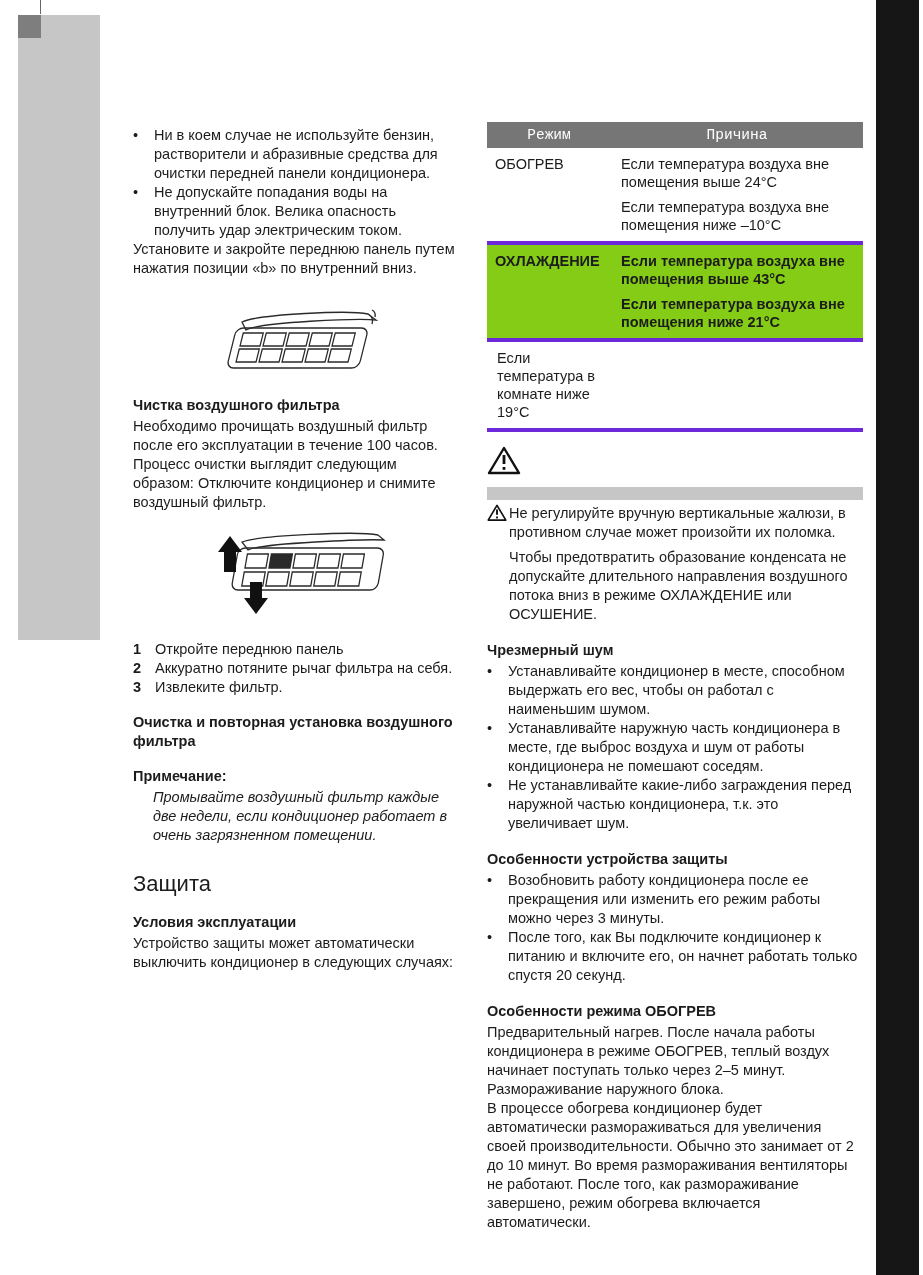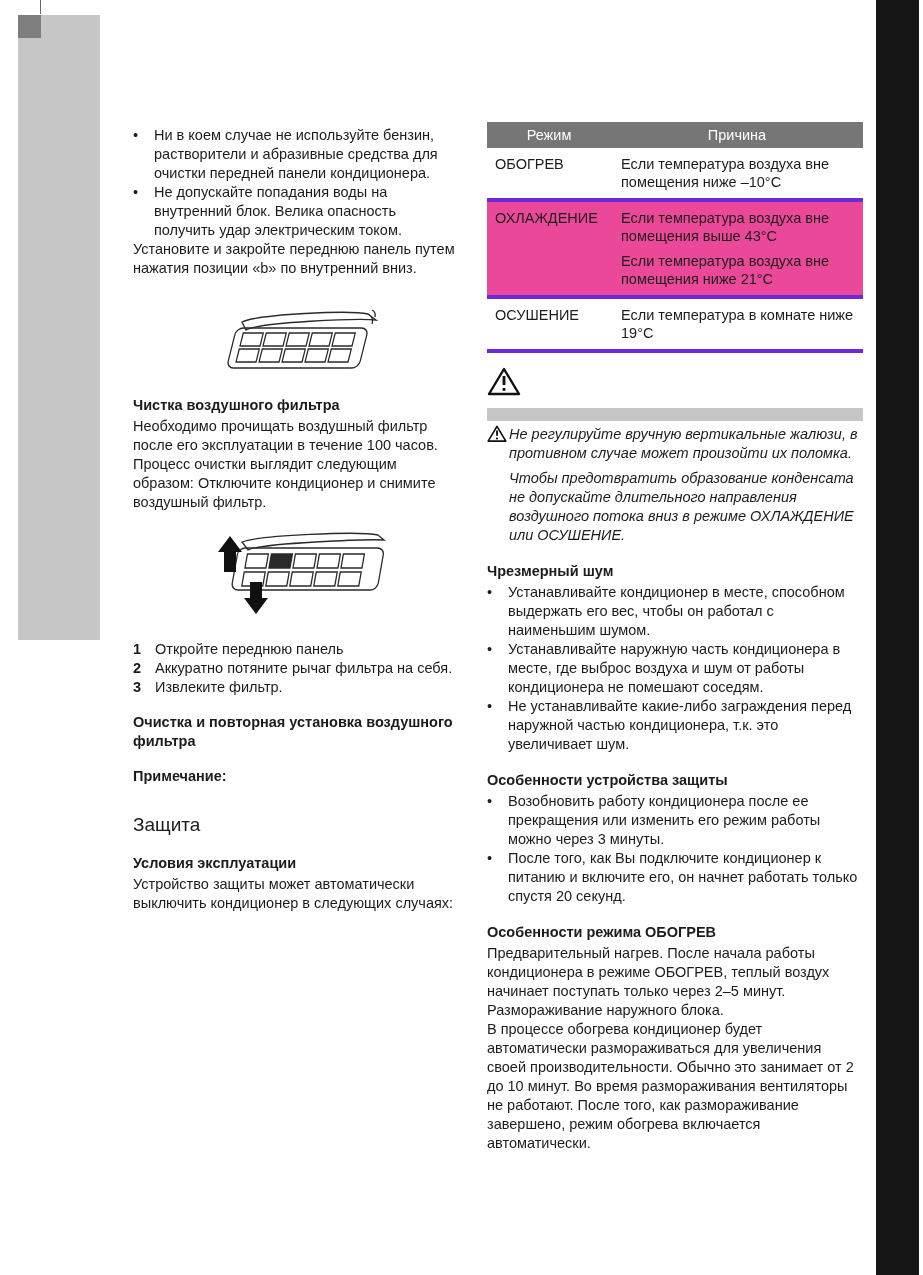--- a/index.html
+++ b/index.html
@@ -14,21 +14,21 @@
   .crop-mark{position:absolute;left:40px;top:0;width:1px;height:14px;background:#666;}
   .edge-bar{position:absolute;right:4px;top:0;width:43px;height:1275px;background:#161616;}
 
   .col-left{position:absolute;left:133px;top:126px;width:323px;}
   .col-right{position:absolute;left:487px;top:122px;width:376px;}
 
   p{margin:0;}
   .para{margin:0 0 0 0;}
   .h-bold{font-weight:bold;margin:16px 0 2px 0;}
   .h-bold.two-line{}
-  .h-large{font-size:19px;font-weight:normal;margin:26px 0 6px 0;line-height:26px;}
+  .h-large{font-size:22px;font-weight:normal;margin:26px 0 6px 0;line-height:26px;}
 
   
   .bullet-row{display:flex;}
   .bullet-marker{width:21px;flex:0 0 21px;}
   .bullet-text{flex:1;}
 
   
   .steps{margin-top:24px;}
   .step-row{display:flex;}
   .step-num{width:22px;flex:0 0 22px;font-weight:bold;}
@@ -36,33 +36,33 @@
   .note-body{font-style:italic;padding-left:20px;}
   .pre-line{white-space:pre-line;}
 
   
   .figure{display:flex;justify-content:center;}
   .figure-1{margin:28px 0 4px 0;}
   .figure-2{margin:16px 0 0 0;}
 
   
   .mode-table{width:100%;line-height:18px;margin-bottom:2px;}
-  .t-head{display:grid;grid-template-columns:124px 1fr;background:#767676;color:#ffffff;}
+  .t-head{display:grid;grid-template-columns:124px 1fr;background:#767676;color:#ffffff;font-family:Liberation Mono, monospace;}
   .t-head-cell{text-align:center;padding:4px 4px;}
   .t-row{display:grid;grid-template-columns:124px 1fr;border-bottom:4px solid #6d28d9;}
-  .t-row.shaded{background:#ec4899;}
+  .t-row.shaded{background:#84cc16;font-weight:bold;}
   .t-mode{padding:7px 4px 7px 8px;}
   .t-reasons{padding:7px 6px 7px 10px;}
   .t-reasons p{margin:0 0 7px 0;}
   .t-reasons p:last-child{margin-bottom:0;}
 
   
   .warn-tri-big{margin-top:14px;}
   .gray-band{margin-top:6px;height:13px;background:#c6c6c6;width:100%;}
-  .warning-block{position:relative;margin-top:4px;font-style:italic;}
+  .warning-block{position:relative;margin-top:4px;}
   .warning-block .warn-tri-small{position:absolute;left:0;top:0;}
   .warning-block p{padding-left:22px;margin-bottom:6px;}
   .warning-block p:last-child{margin-bottom:17px;}
 
   .r-bullets{margin-top:2px;}
   .r-heading{font-weight:bold;margin:17px 0 2px 0;}
 </style>
 </head>
 <body>
 
@@ -148,50 +148,51 @@
       </div>
       <div class="step-row">
         <span class="step-num">3</span>
         <span>Извлеките фильтр.</span>
       </div>
     </div>
 
     <div class="h-bold two-line">Очистка и повторная установка воздушного фильтра</div>
 
     <div class="h-bold">Примечание:</div>
+    <p class="note-body">Промывайте воздушный фильтр каждые две недели, если кондиционер работает в очень загрязненном помещении.</p>
 
     <div class="h-large">Защита</div>
 
     <div class="h-bold two-line">Условия эксплуатации</div>
     <p class="para">Устройство защиты может автоматически выключить кондиционер в следующих случаях:</p>
 
   </div>
 
   <div class="col-right">
 
     <div class="mode-table">
       <div class="t-head">
         <div class="t-head-cell">Режим</div>
         <div class="t-head-cell">Причина</div>
       </div>
       <div class="t-row">
         <div class="t-mode">ОБОГРЕВ</div>
         <div class="t-reasons">
+          <p>Если температура воздуха вне помещения выше 24°С</p>
           <p>Если температура воздуха вне помещения ниже –10°С</p>
         </div>
       </div>
       <div class="t-row shaded">
         <div class="t-mode">ОХЛАЖДЕНИЕ</div>
         <div class="t-reasons">
           <p>Если температура воздуха вне помещения выше 43°С</p>
           <p>Если температура воздуха вне помещения ниже 21°С</p>
         </div>
       </div>
       <div class="t-row">
-        <div class="t-mode">ОСУШЕНИЕ</div>
         <div class="t-reasons">
           <p>Если температура в комнате ниже 19°С</p>
         </div>
       </div>
     </div>
 
     <div class="warn-tri-big">
       <svg width="34" height="30" viewBox="0 0 34 30">
         <path d="M17 2 L32 27 L2 27 Z" fill="none" stroke="#111" stroke-width="2.4" stroke-linejoin="round"></path>
         <rect x="15.6" y="9" width="2.8" height="9" fill="#111"></rect>

